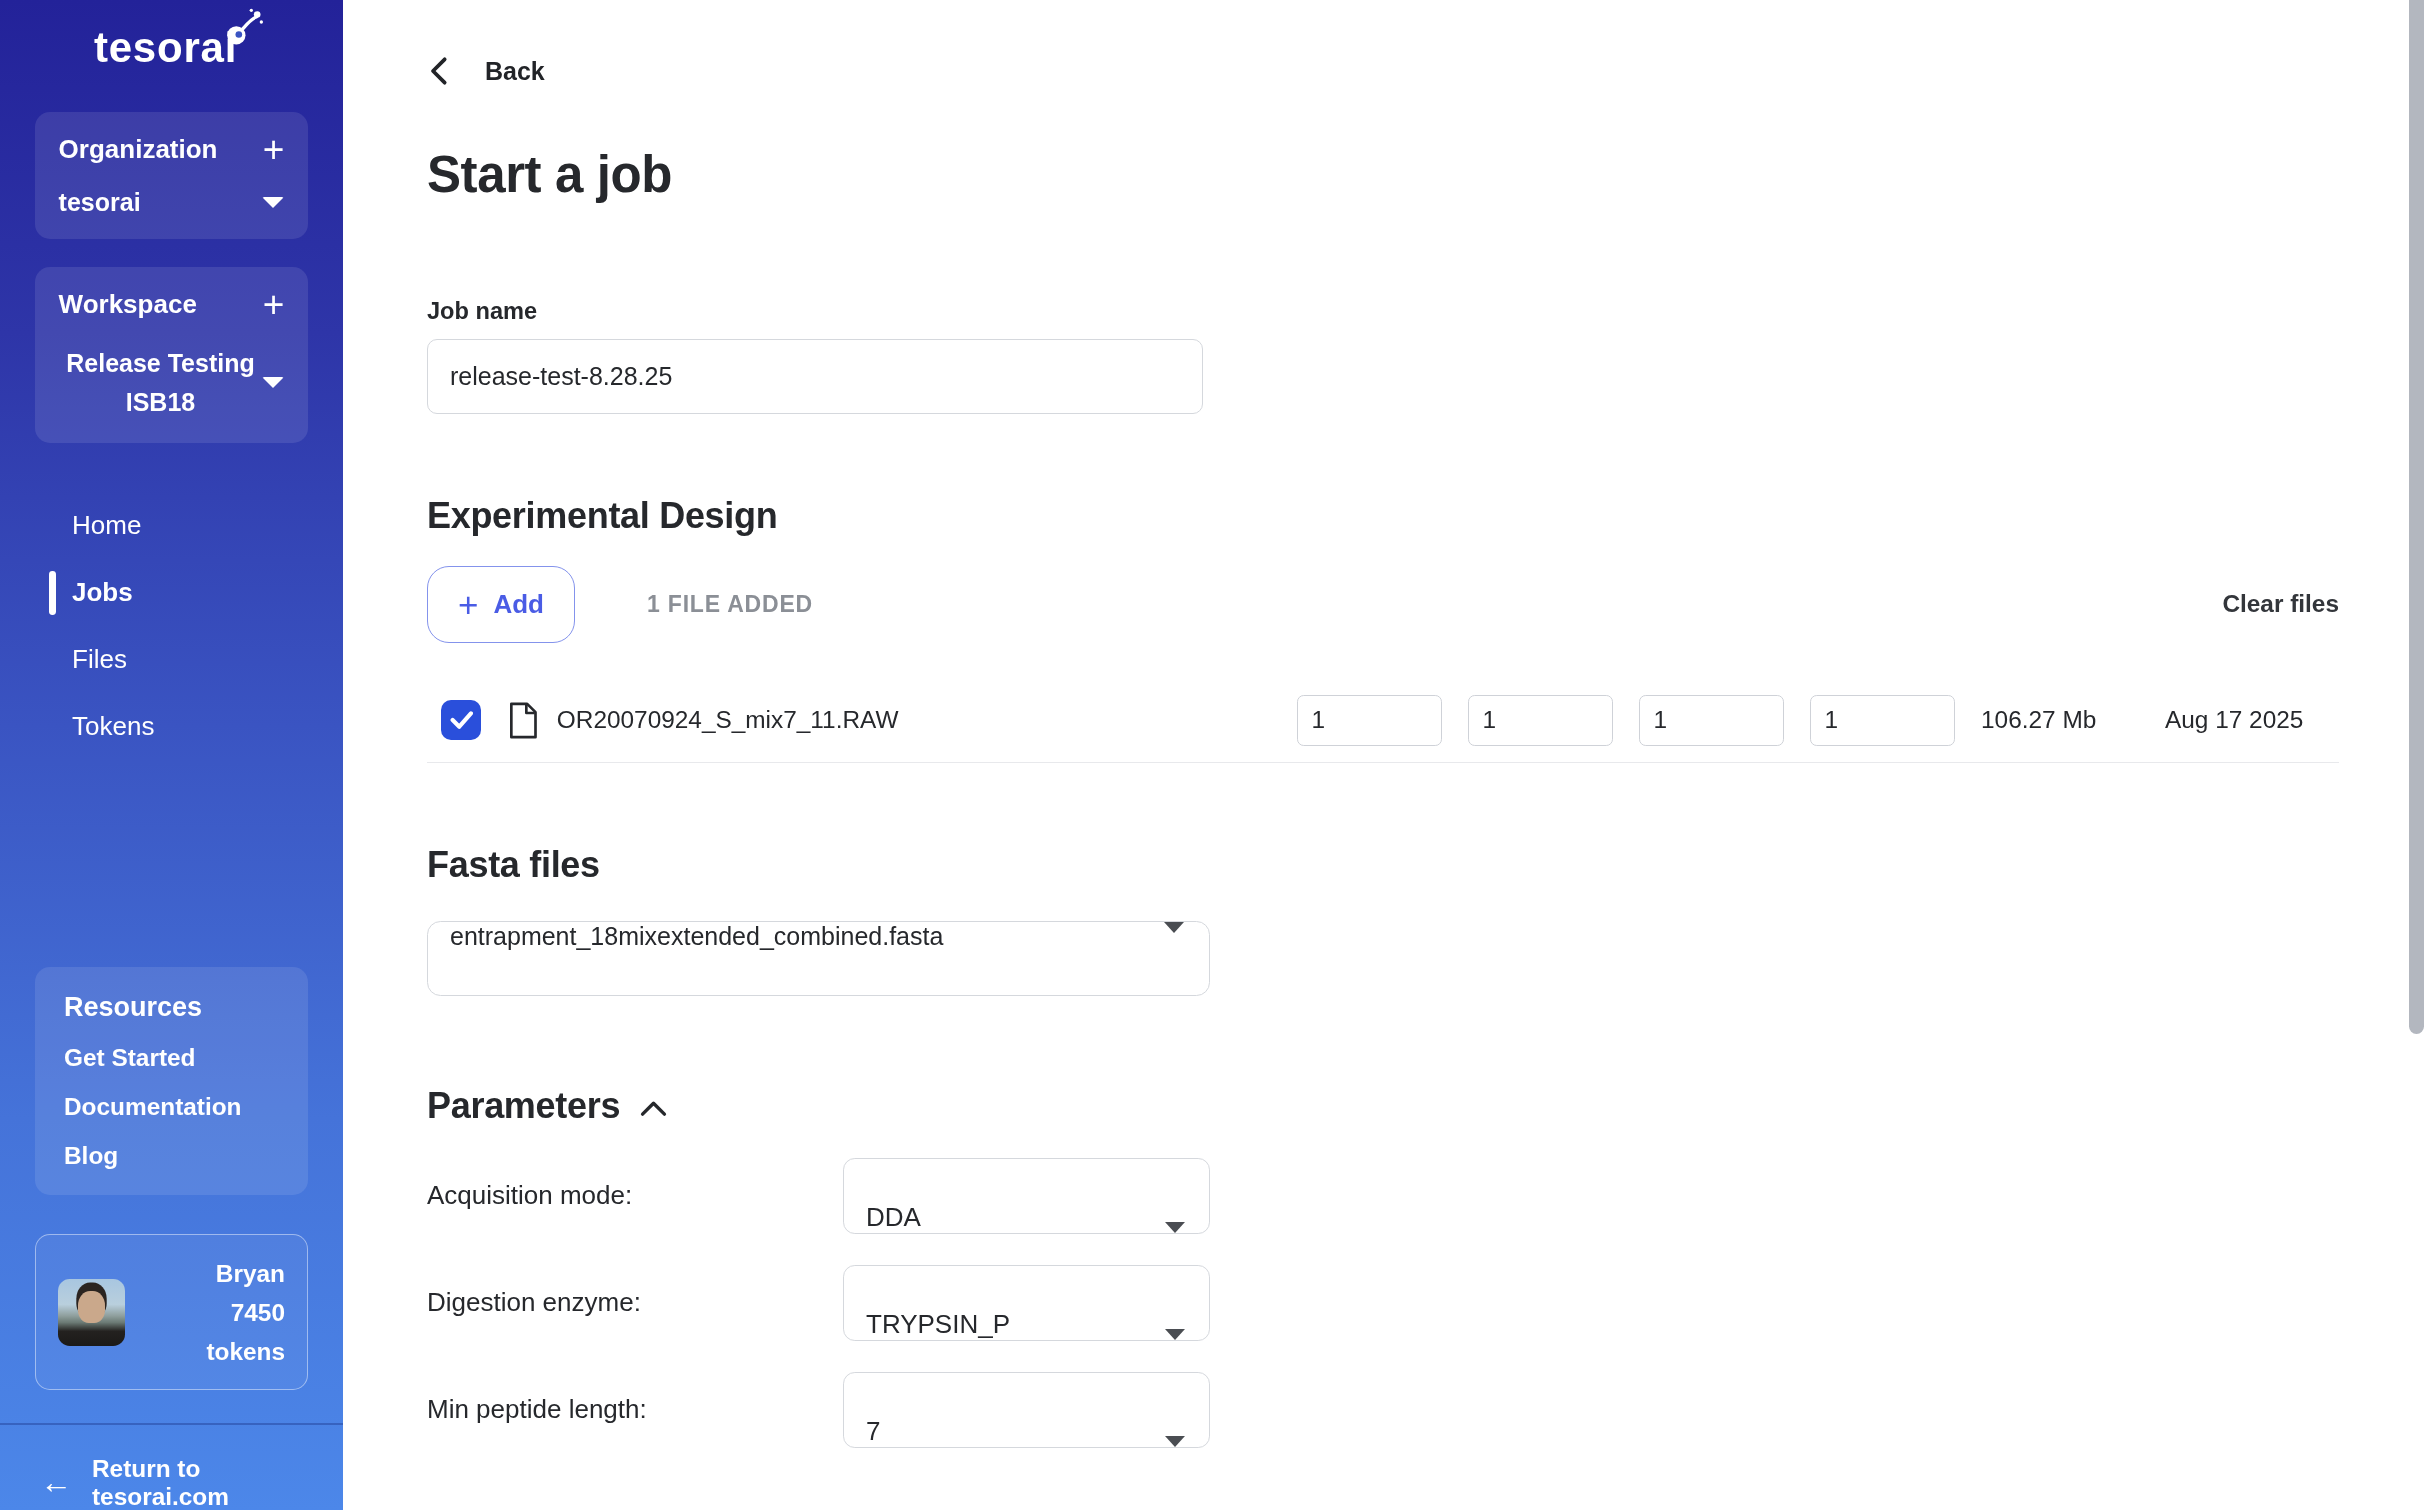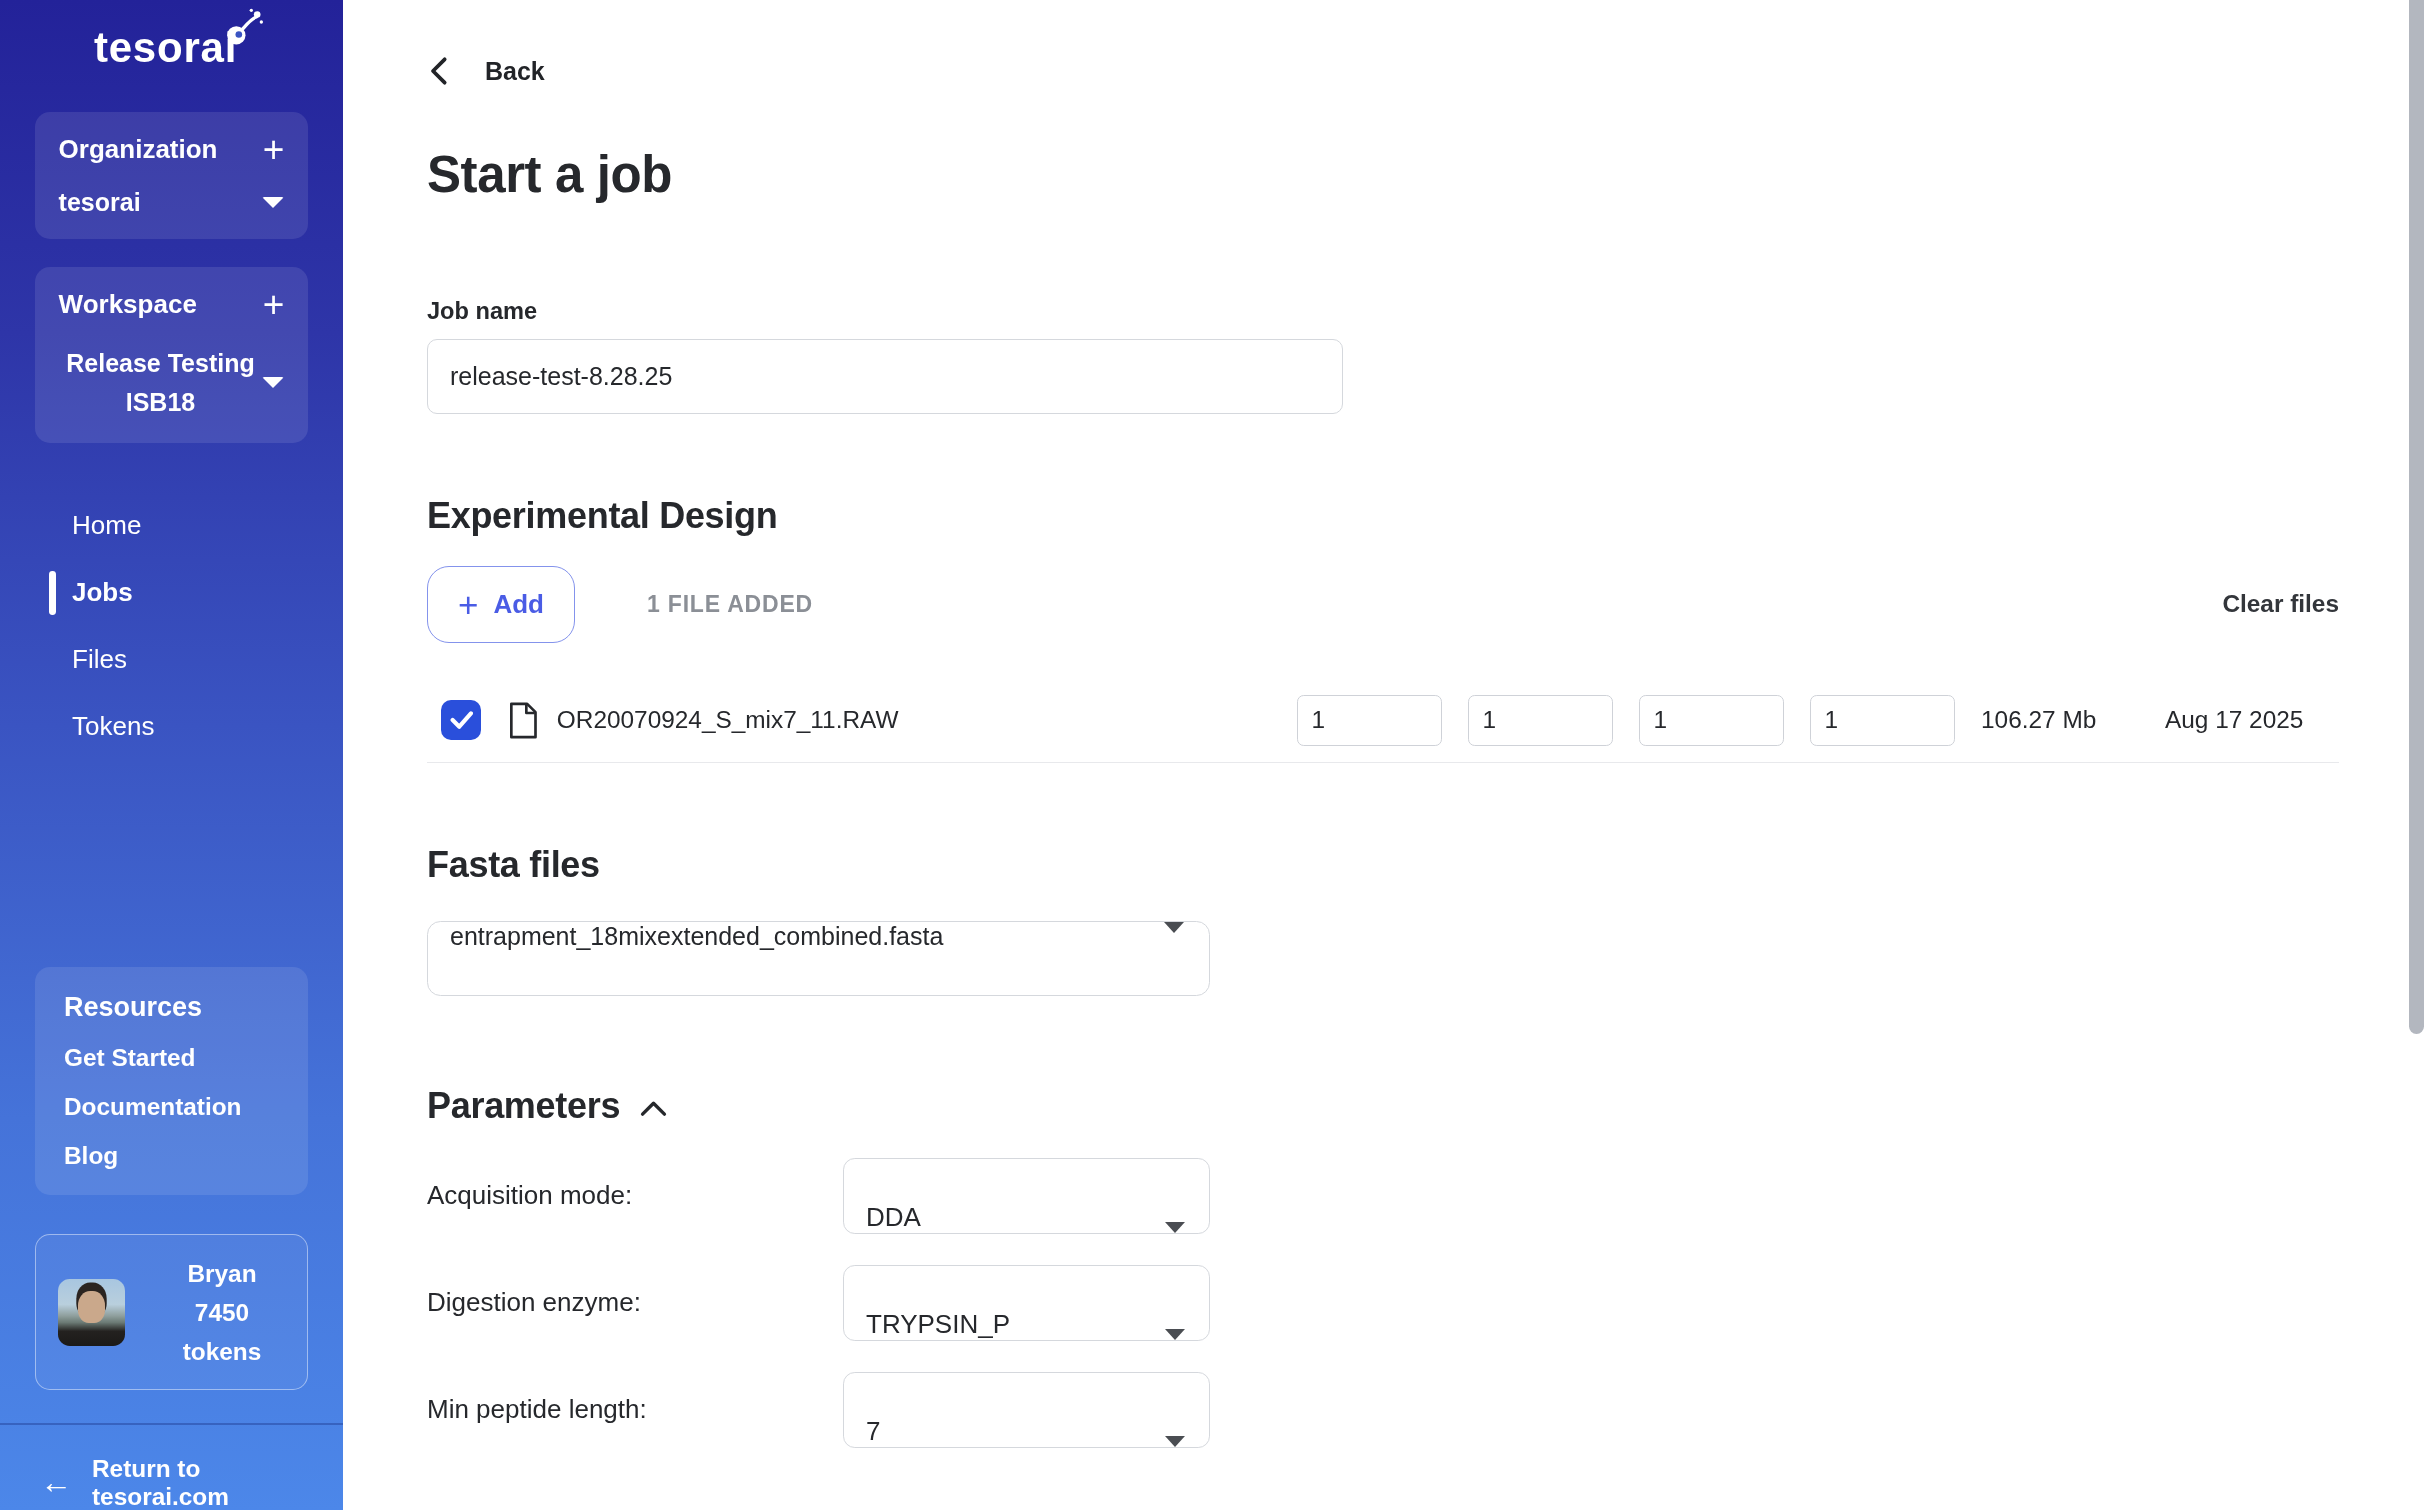--- a/index.html
+++ b/index.html
@@ -70,21 +70,21 @@
   .avatar {
     width: 67px; height: 67px; border-radius: 11.8px; overflow: hidden; position: relative;
     background: linear-gradient(180deg, #a8c6e0 0%, #b9cfdd 38%, #8f9f9d 55%, #6b7a74 65%, #23211f 78%, #1b1a18 100%);
     flex-shrink: 0;
   }
   .avatar .head {
     position: absolute; left: 20px; top: 11.8px; width: 27px; height: 32px;
     background: #caa88b; border-radius: 45% 45% 40% 40%;
     box-shadow: 0 -6.7px 0 1.7px #2b2420;
   }
-  .user-meta { flex: 1; text-align: center; font-size: 24.4px; font-weight: 600; line-height: 1.6; }
+  .user-meta { flex: 1; text-align: right; font-size: 24.4px; font-weight: 600; line-height: 1.6; }
 
   .sidebar-footer { margin-top: auto; }
   .footer-divider { height: 1.7px; background: rgba(20,40,120,0.35); }
   .return-link {
     display: flex; align-items: center; gap: 20px;
     padding: 30px 0 0 40px; font-size: 24.4px; font-weight: 700; cursor: pointer;
   }
   .return-arrow { font-size: 32px; font-weight: 400; line-height: 23.6px; }
 
   
@@ -93,21 +93,21 @@
     padding: 0 87px 0 84px;
   }
   .back-row {
     margin-top: 56px; display: inline-flex; align-items: center; gap: 36px;
     font-size: 25px; font-weight: 700; color: #222428; cursor: pointer;
   }
   .page-title { margin-top: 56px; font-size: 51px; font-weight: 700; color: #26282c; letter-spacing: -0.4px; }
 
   .field-label { margin-top: 94px; font-size: 23.6px; font-weight: 700; color: #26282c; }
   .text-input {
-    margin-top: 13.5px; width: 916px; height: 75px;
+    margin-top: 13.5px; width: 776px; height: 75px;
     border: 1.3px solid #d5d8dd; border-radius: 10px;
     font-size: 25px; color: #26282c; padding: 0 22px;
     font-family: inherit; outline: none; display: block; background: #fff;
   }
 
   .section-title { font-size: 36px; font-weight: 700; color: #26282c; letter-spacing: -0.3px; }
   .section-ed { margin-top: 81px; }
   .toolbar { margin-top: 29px; display: flex; align-items: center; }
   .add-btn {
     width: 148px; height: 77px; border: 1.7px solid #8493ec; border-radius: 22px;

